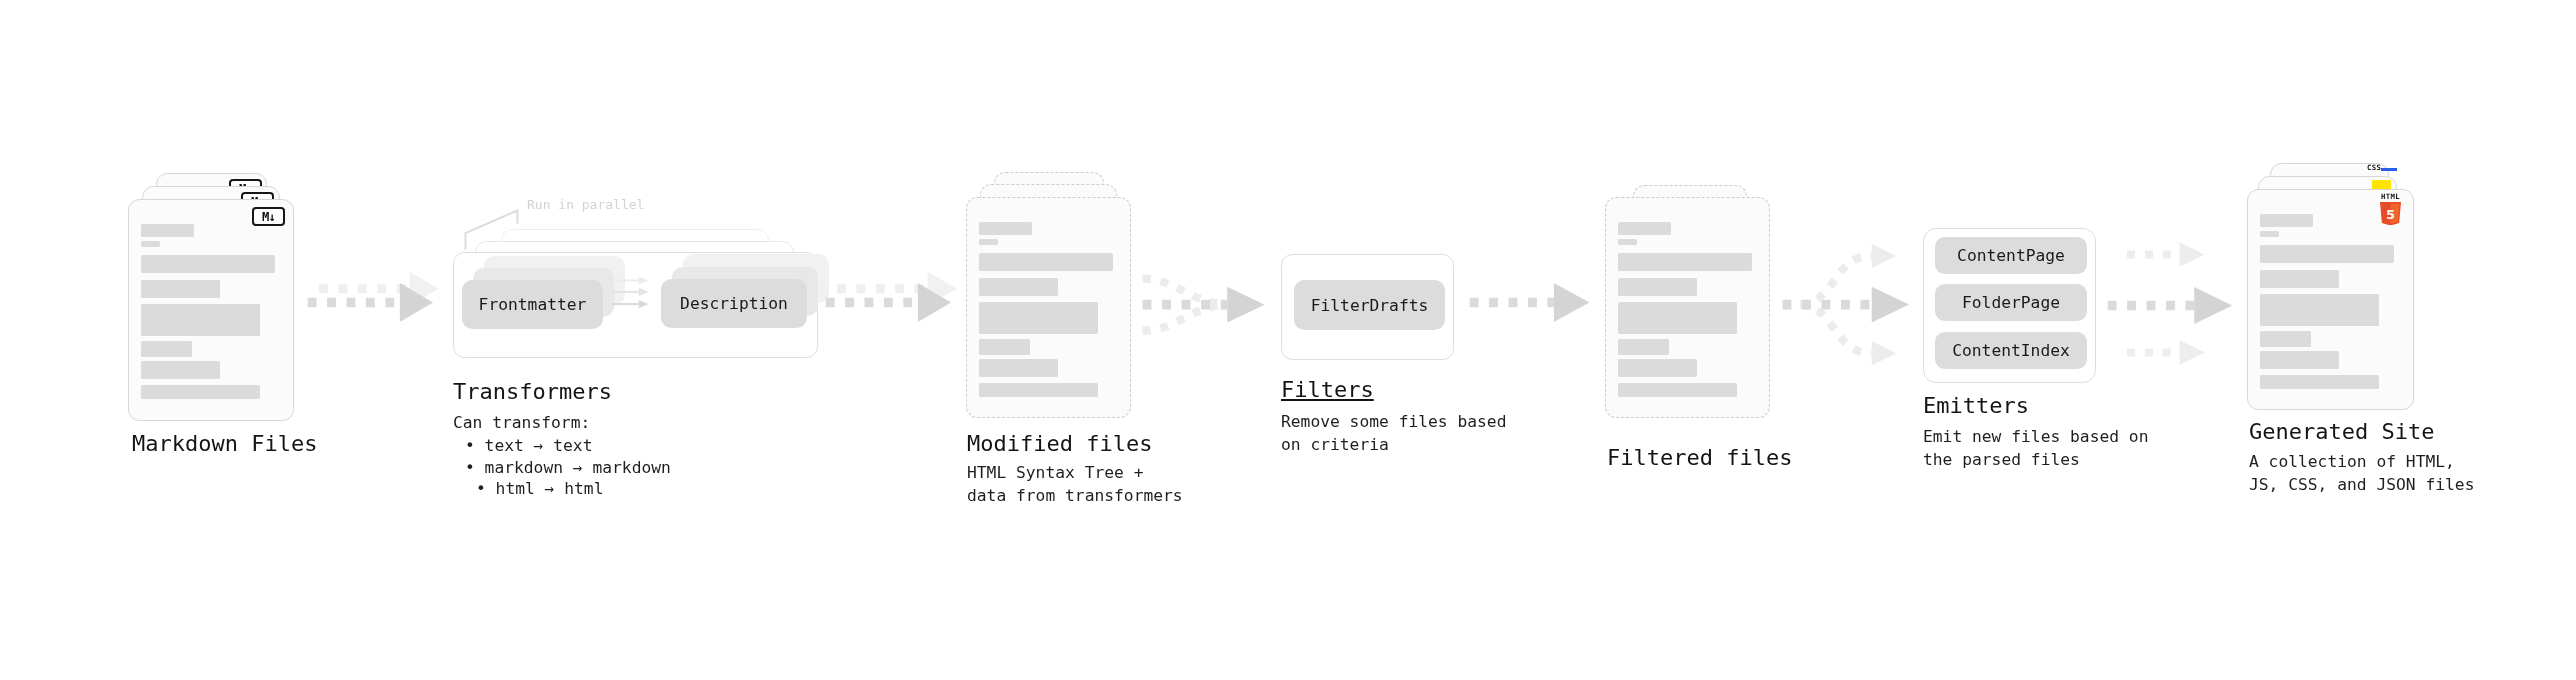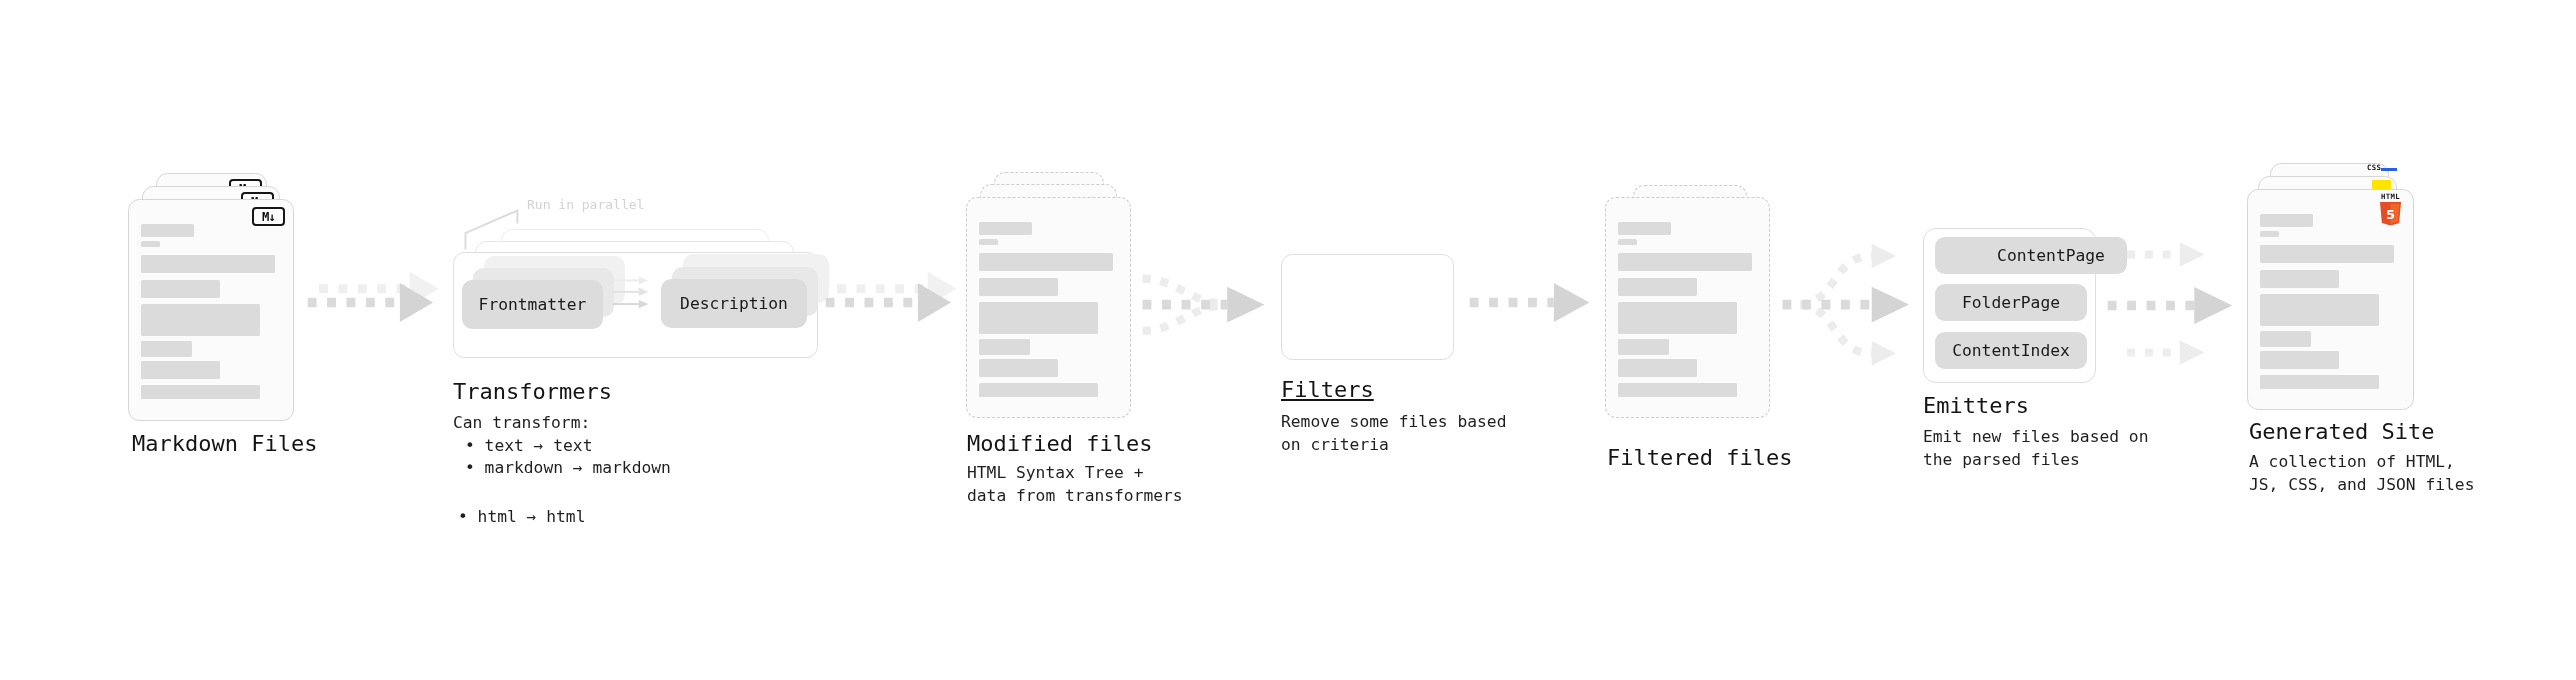--- a/index.html
+++ b/index.html
@@ -82,21 +82,21 @@
     <line x1="2" y1="23" x2="34" y2="23" stroke="#e3e3e3" stroke-width="2.5"></line>
       <polygon points="34,18 46,23 34,28" fill="#e3e3e3"></polygon>
     <line x1="2" y1="38" x2="34" y2="38" stroke="#d8d8d8" stroke-width="2.5"></line>
       <polygon points="34,33 46,38 34,43" fill="#d8d8d8"></polygon>
   </svg>
 
   <div class="title" style="left:453px;top:379px;">Transformers</div>
   <div class="sub" style="left:453px;top:413px;">Can transform:</div>
   <div class="sub" style="left:465px;top:436px;">• text → text</div>
   <div class="sub" style="left:465px;top:458px;">• markdown → markdown</div>
-  <div class="sub" style="left:458px;top:479px;margin-top:28px;">• html → html</div>
+  <div class="sub" style="left:476px;top:479px;">• html → html</div>
 
   <svg class="abs" style="left:819px;top:258px;" width="146" height="89" viewBox="0 0 180 110">
     <g transform="translate(14,-17)">
       <line x1="8" y1="55" x2="120" y2="55" stroke="#efefef" stroke-width="11" stroke-dasharray="11 13"></line>
       <polygon points="120,34 156,55 120,76" fill="#f1f1f1"></polygon>
     </g>
     <line x1="8" y1="55" x2="122" y2="55" stroke="#dadada" stroke-width="12" stroke-dasharray="11 13"></line>
     <polygon points="122,31 163,55 122,79" fill="#d4d4d4"></polygon>
   </svg>
 
@@ -117,20 +117,21 @@
   <div class="sub" style="left:967px;top:486px;">data from transformers</div>
 
   <svg class="abs" style="left:1136px;top:268px;" width="140" height="75" viewBox="0 0 172 92">
     <path d="M8,13 C50,13 68,44 110,44" stroke="#ececec" stroke-width="10" stroke-dasharray="10 12" fill="none"></path>
     <path d="M8,77 C50,77 68,46 110,46" stroke="#ececec" stroke-width="10" stroke-dasharray="10 12" fill="none"></path>
     <line x1="8" y1="45" x2="112" y2="45" stroke="#dadada" stroke-width="12" stroke-dasharray="11 13"></line>
     <polygon points="112,23 158,45 112,67" fill="#d4d4d4"></polygon>
   </svg>
 
   <div class="obox" style="left:1281px;top:254px;width:173px;height:106px;"></div>
+  <div class="pill" style="left:1294px;top:280px;width:151px;height:50px;">FilterDrafts</div>
   <div class="title" style="left:1281px;top:377px;text-decoration:underline;">Filters</div>
   <div class="sub" style="left:1281px;top:412px;">Remove some files based</div>
   <div class="sub" style="left:1281px;top:435px;">on criteria</div>
 
   <svg class="abs" style="left:1463px;top:258px;" width="134" height="89" viewBox="0 0 165 110">
     <line x1="8" y1="55" x2="112" y2="55" stroke="#dadada" stroke-width="12" stroke-dasharray="11 13"></line>
     <polygon points="112,31 156,55 112,79" fill="#d4d4d4"></polygon>
   </svg>
 
   <div class="sheet dashed" style="left:1633px;top:185px;width:114px;height:221px;"></div>
@@ -149,21 +150,21 @@
   <svg class="abs" style="left:1776px;top:238px;" width="142" height="134" viewBox="0 0 175 165">
     <path d="M30,82 C75,78 70,22 118,22" stroke="#ececec" stroke-width="10" stroke-dasharray="10 12" fill="none"></path>
     <polygon points="118,7 148,22 118,37" fill="#ececec"></polygon>
     <path d="M30,82 C75,86 70,142 118,142" stroke="#ececec" stroke-width="10" stroke-dasharray="10 12" fill="none"></path>
     <polygon points="118,127 148,142 118,157" fill="#ececec"></polygon>
     <line x1="8" y1="82" x2="118" y2="82" stroke="#dadada" stroke-width="12" stroke-dasharray="11 13"></line>
     <polygon points="118,60 164,82 118,104" fill="#d4d4d4"></polygon>
   </svg>
 
   <div class="obox" style="left:1923px;top:228px;width:173px;height:155px;border-radius:13px;"></div>
-  <div class="pill" style="left:1935px;top:237px;width:152px;height:37px;border-radius:9.8px;padding-left:40px;">ContentPage</div>
+  <div class="pill" style="left:1935px;top:237px;width:152px;height:37px;border-radius:9.8px;">ContentPage</div>
   <div class="pill" style="left:1935px;top:284px;width:152px;height:37px;border-radius:9.8px;text-align:right;">FolderPage</div>
   <div class="pill" style="left:1935px;top:332px;width:152px;height:37px;border-radius:9.8px;">ContentIndex</div>
   <div class="title" style="left:1923px;top:393px;">Emitters</div>
   <div class="sub" style="left:1923px;top:427px;">Emit new files based on</div>
   <div class="sub" style="left:1923px;top:450px;">the parsed files</div>
 
   <svg class="abs" style="left:2123px;top:234px;" width="85" height="41" viewBox="0 0 105 50">
     <line x1="5" y1="25" x2="70" y2="25" stroke="#ededed" stroke-width="10" stroke-dasharray="10 12"></line>
     <polygon points="70,10 101,25 70,40" fill="#ededed"></polygon>
   </svg>

